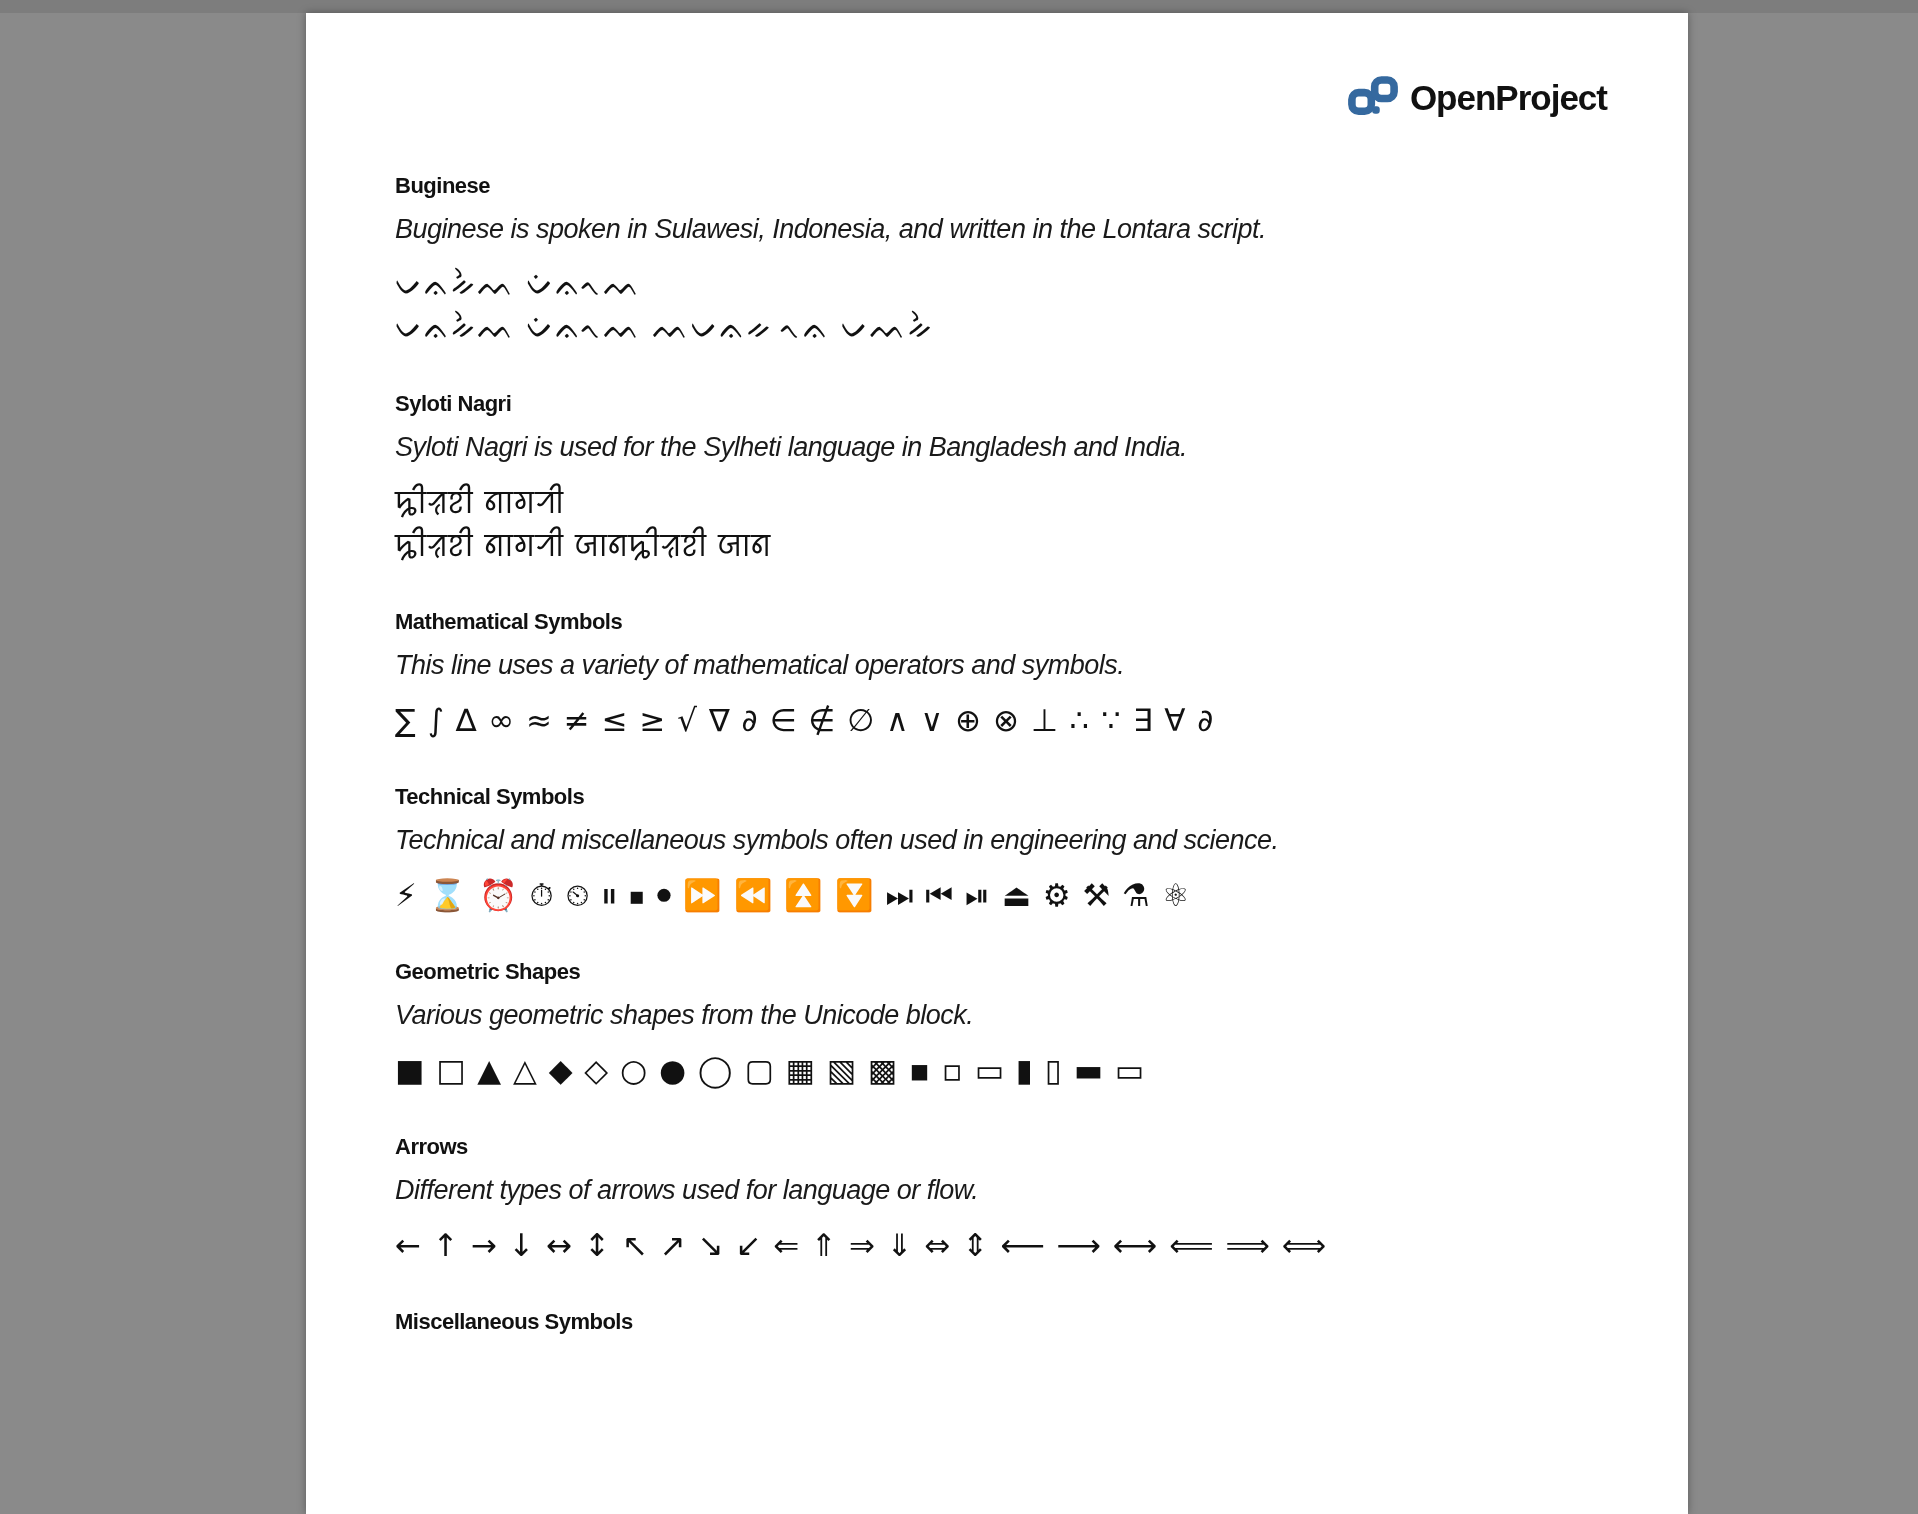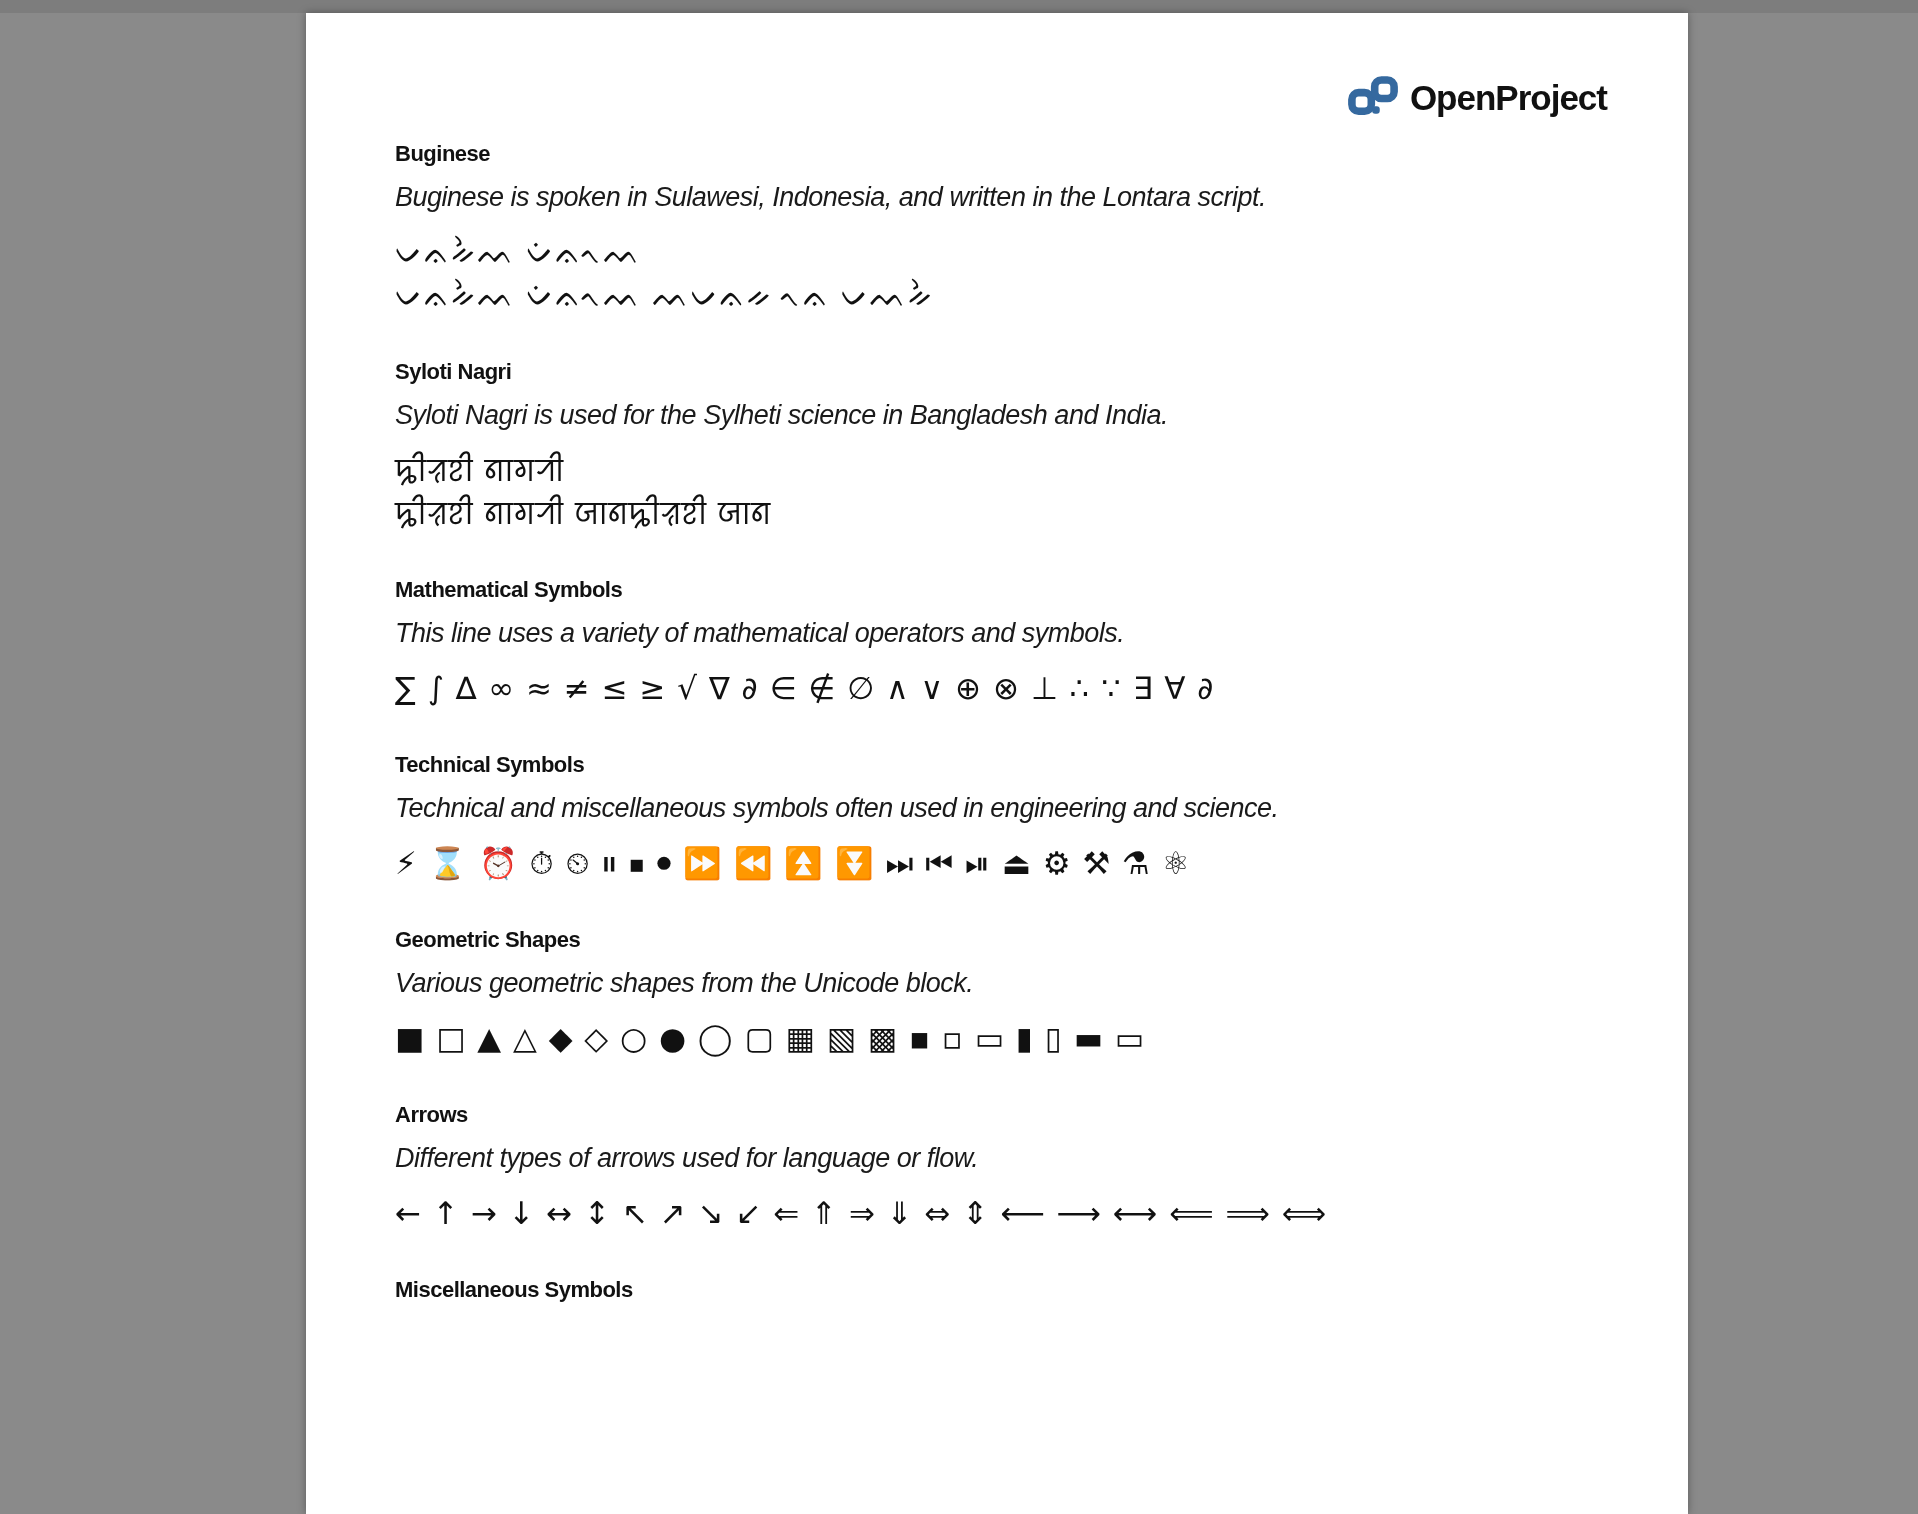--- a/index.html
+++ b/index.html
@@ -16,21 +16,21 @@
   .page{
     position:absolute;left:306px;top:13px;width:1382px;height:1501px;
     background:#ffffff;
     box-shadow:0 0 8px rgba(0,0,0,0.35);
     box-sizing:border-box;
     padding:62px 0 0 89px;
   }
   .content{width:1212px;}
   .logo-row{
     display:flex;justify-content:flex-end;align-items:center;
-    height:46px;margin-bottom:20px;
+    height:46px;margin-bottom:52px;
   }
   .logo{display:flex;align-items:center;gap:10px;}
   .logo-text{
     font-size:35px;font-weight:700;color:#111111;letter-spacing:-1px;
   }
   section{margin-bottom:42px;}
   .sec-title{
     font-size:22px;font-weight:700;color:#111111;
     margin:0 0 10px 0;letter-spacing:-0.5px;
   }
@@ -70,21 +70,21 @@
 
     <section>
       <h2 class="sec-title">Buginese</h2>
       <p class="sec-desc">Buginese is spoken in Sulawesi, Indonesia, and written in the Lontara script.</p>
       <div class="glyph-line">ᨆᨊᨀᨛᨓ ᨆᨗᨊᨚᨓ</div>
       <div class="glyph-line">ᨆᨊᨀᨛᨓ ᨆᨗᨊᨚᨓ ᨓᨆᨊᨀ ᨚᨊ ᨆᨓᨀᨛ</div>
     </section>
 
     <section>
       <h2 class="sec-title">Syloti Nagri</h2>
-      <p class="sec-desc">Syloti Nagri is used for the Sylheti science in Bangladesh and India.</p>
+      <p class="sec-desc">Syloti Nagri is used for the Sylheti language in Bangladesh and India.</p>
       <div class="glyph-line">ꠍꠤꠟꠐꠤ ꠘꠣꠉꠞꠤ</div>
       <div class="glyph-line">ꠍꠤꠟꠐꠤ ꠘꠣꠉꠞꠤ ꠎꠣꠘꠍꠤꠟꠐꠤ ꠎꠣꠘ</div>
     </section>
 
     <section>
       <h2 class="sec-title">Mathematical Symbols</h2>
       <p class="sec-desc">This line uses a variety of mathematical operators and symbols.</p>
       <div class="glyph-line">∑ ∫ ∆ ∞ ≈ ≠ ≤ ≥ √ ∇ ∂ ∈ ∉ ∅ ∧ ∨ ⊕ ⊗ ⊥ ∴ ∵ ∃ ∀ ∂</div>
     </section>
 

